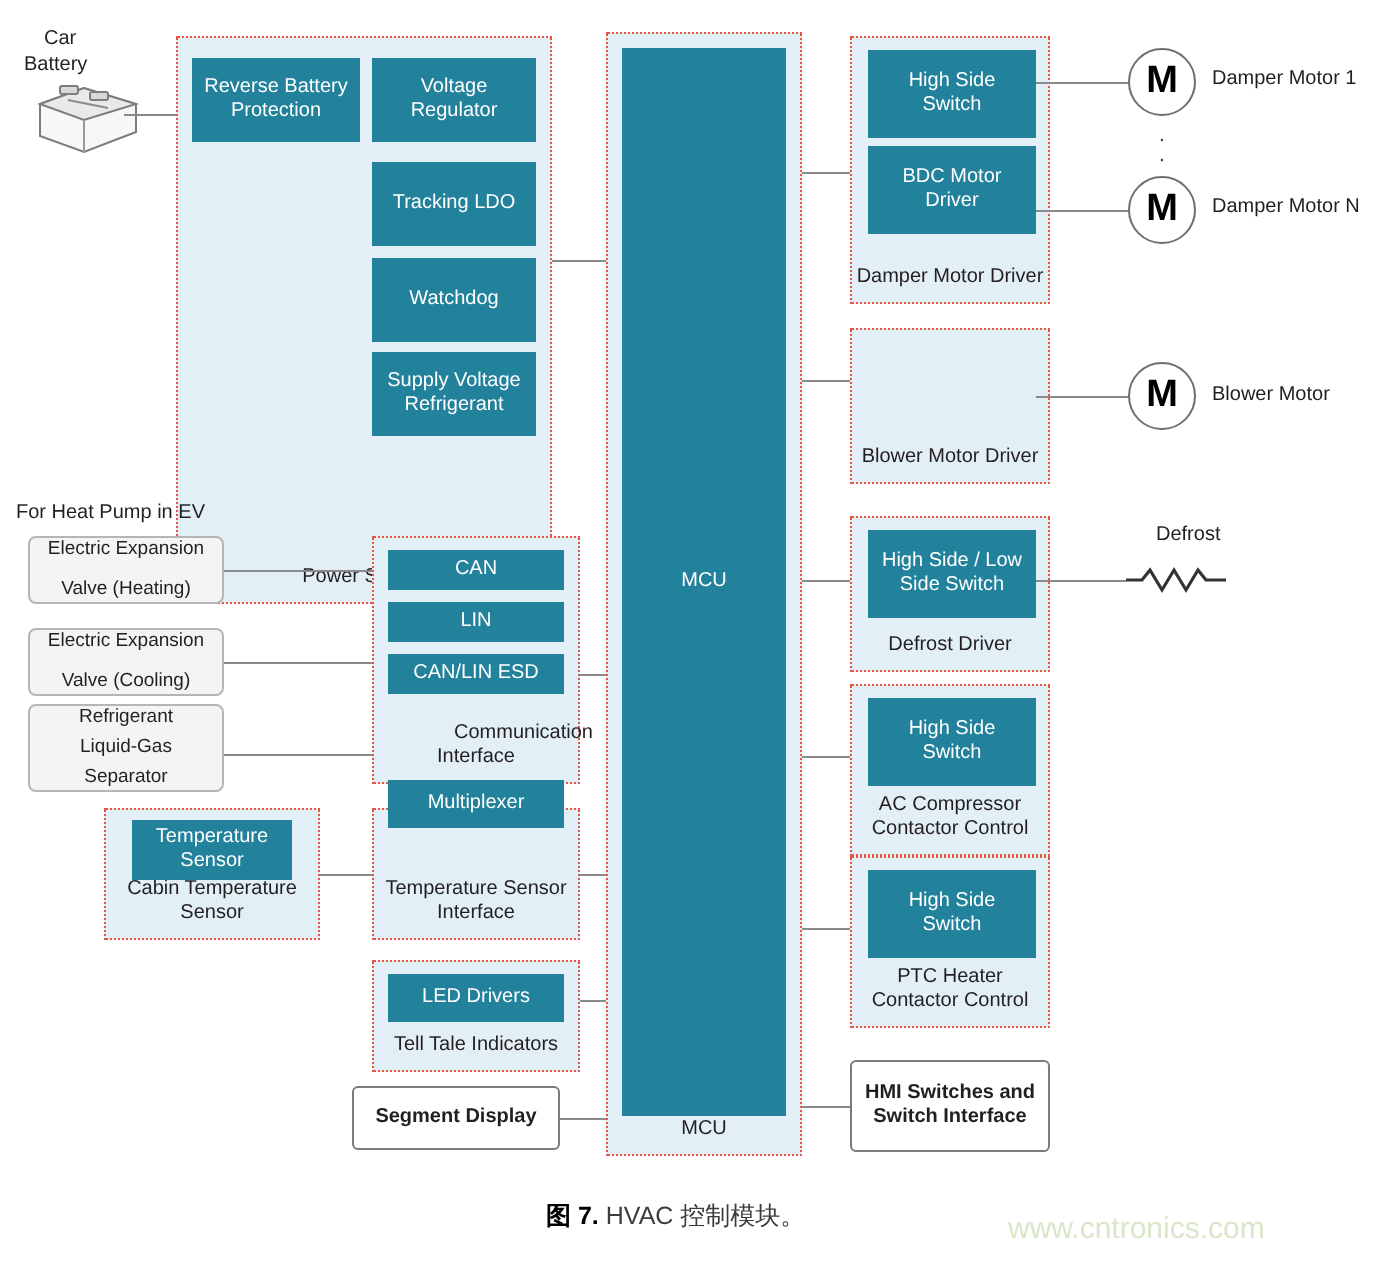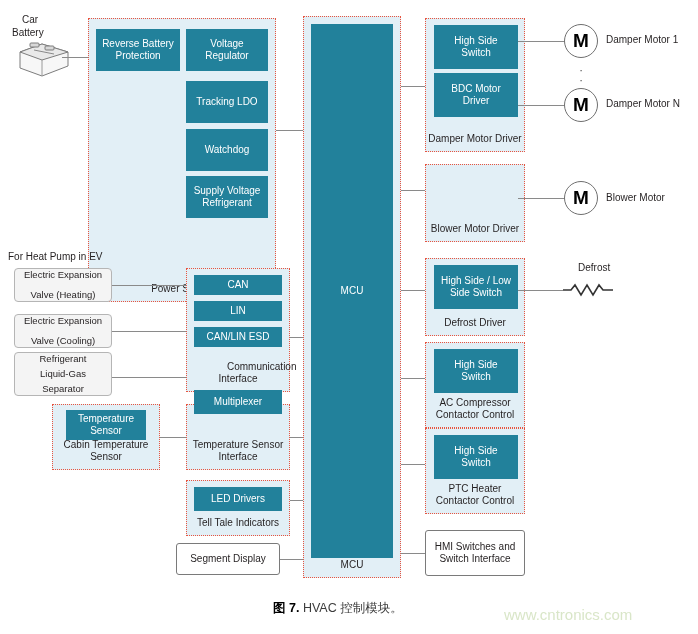--- a/index.html
+++ b/index.html
@@ -56,20 +56,21 @@
     border-radius: 3px;
     color: #231f20;
     font-size: 10px;
     line-height: 12px;
     display: flex;
     align-items: center;
     justify-content: center;
     text-align: center;
     box-sizing: border-box;
     padding: 0 3px;
+    font-weight: bold;
   }
   .graybox {
     position: absolute;
     background: #f4f4f4;
     border: 1px solid #b5b5b5;
     border-radius: 4px;
     color: #231f20;
     font-size: 9.5px;
     line-height: 12px;
     display: flex;

